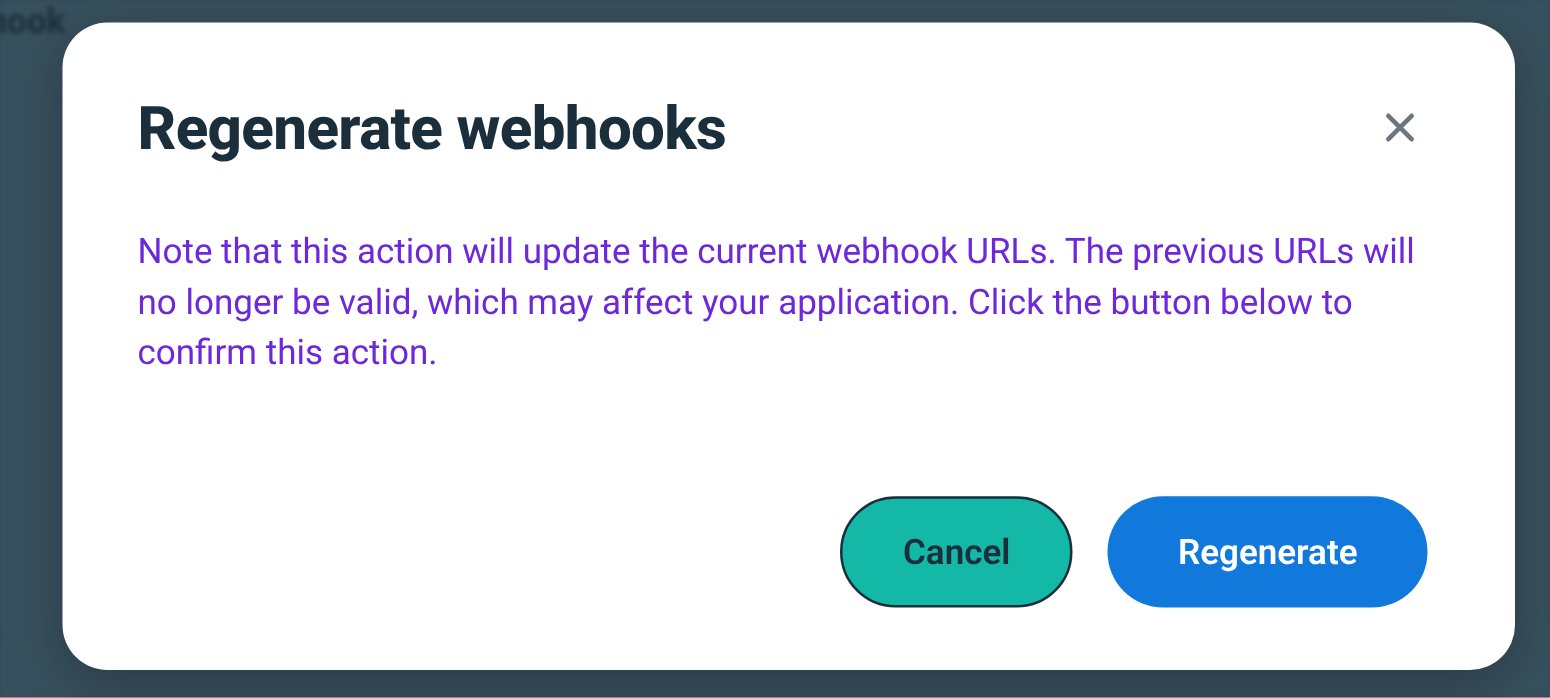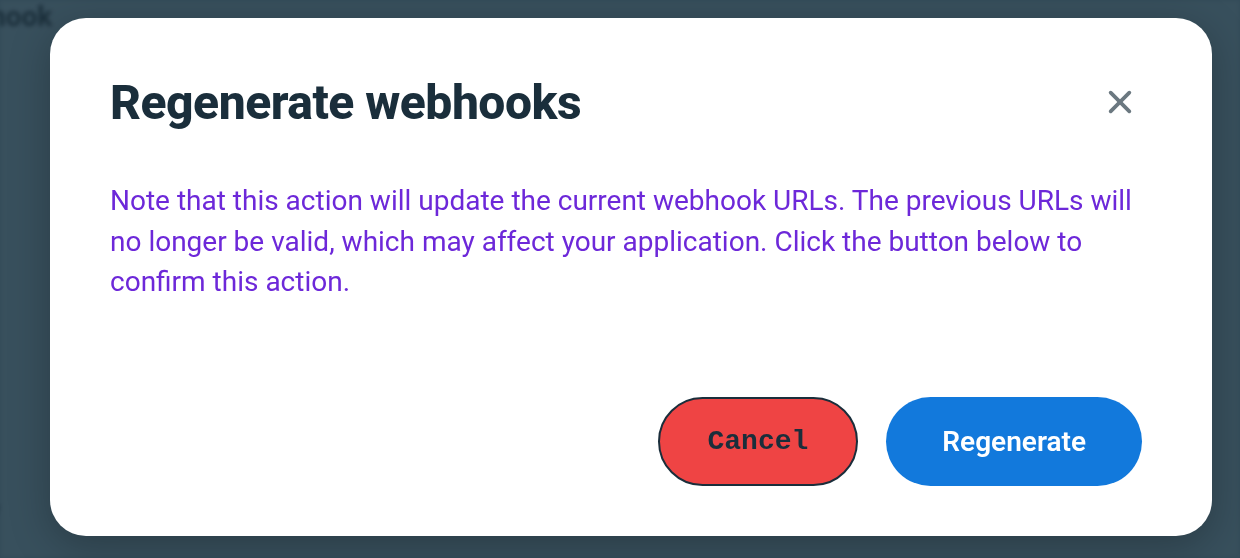--- a/index.html
+++ b/index.html
@@ -115,25 +115,24 @@
       font-size: 28px;
       font-weight: 600;
       padding: 24px 50px;
       border-radius: 999px;
       cursor: pointer;
       border: none;
       font-family: inherit;
     }
     
     .btn-secondary {
-      background: #ef4444;
+      background: #14b8a6;
       color: #1a2e3b;
       border: 2.5px solid #1a2e3b;
       padding: 22px 48px;
-      font-family: Liberation Mono, monospace;
     }
     
     .btn-primary {
       background: #1279dc;
       color: #ffffff;
       padding: 28px 56px;
     }
   </style>
 </head>
 <body>

